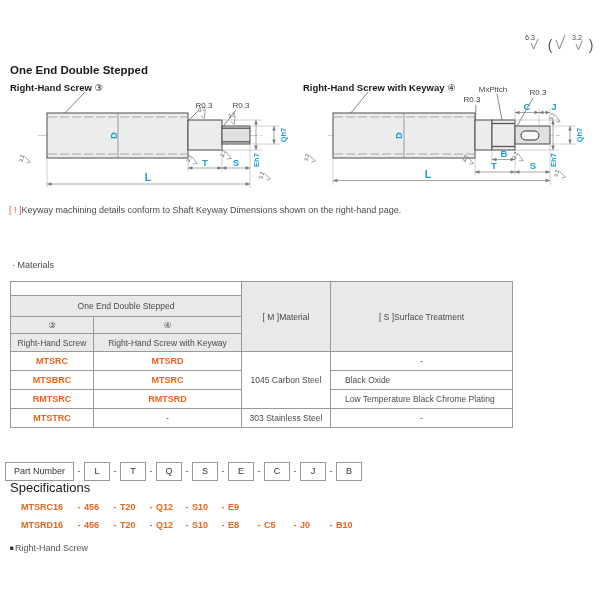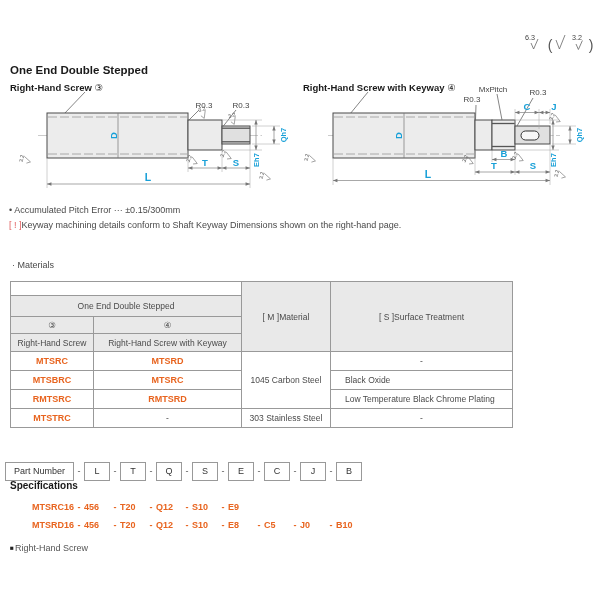--- a/index.html
+++ b/index.html
@@ -43,32 +43,32 @@
   .mat-heading{left:12px;top:260px;font-size:9px;color:#4a4a4a}
   table{position:absolute;left:10px;top:281px;width:502px;border-collapse:collapse;
         table-layout:fixed;font-size:8.5px;color:#4a4a4a}
   td{border:1px solid #999;text-align:center;padding:0 3px;overflow:hidden;white-space:nowrap}
   td.hdr{background:#e9e9e9;font-weight:normal}
   td.blank{background:#fff}
   td.part{color:#e8641f;font-weight:bold;font-size:9px}
   td.sur-left{text-align:left;padding-left:14px}
 
   
-  .spec-heading{left:10px;top:480px;font-size:10px;font-weight:bold;color:#1a1a1a}
+  .spec-heading{left:10px;top:480px;font-size:13px;font-weight:normal;color:#1a1a1a}
   .specrow{left:5px;display:flex;align-items:center}
   .boxesrow{top:461px;height:20px}
   .exrow{height:13px;font-size:9px;font-weight:bold;color:#e8641f}
   .ex1{top:500px}.ex2{top:518px}
   .box{box-sizing:border-box;width:26px;height:19px;border:1px solid #999;background:#fff;
        display:flex;align-items:center;justify-content:center;font-size:9px;color:#333}
   .pnbox{width:69px}
   .sep{width:10px;text-align:center;color:#555;font-size:9px}
   .exrow .sep{color:#e8641f}
   .cell{width:26px;}
-  .pncell{box-sizing:border-box;width:69px;text-align:right;padding-left:5px}
+  .pncell{box-sizing:border-box;width:69px;text-align:center;padding-left:5px}
 
   
   .footer{left:10px;top:543px;font-size:9px;color:#555}
   .sq{font-size:6.5px;vertical-align:1px;margin-right:1px;color:#222}
 </style>
 </head>
 <body>
 
 <svg class="abs" style="left:520px;top:30px" width="78" height="32" viewBox="0 0 78 32">
   <text class="sfn" x="10" y="10">6.3</text>
@@ -238,21 +238,20 @@
     <line class="ext" x1="216" y1="70" x2="259" y2="70"></line>
   <line class="dim" x1="253" y1="40" x2="253" y2="70" marker-start="url(#arw2)" marker-end="url(#arw2)"></line>
   <text class="fitlbl" x="253" y="82.5" transform="rotate(-90 253 80)">Eh7</text>
   <line class="ext" x1="252" y1="46" x2="276" y2="46"></line>
     <line class="ext" x1="252" y1="64" x2="276" y2="64"></line>
   <line class="dim" x1="270" y1="46" x2="270" y2="64" marker-start="url(#arw2)" marker-end="url(#arw2)"></line>
   <text class="fitlbl" x="279" y="57.5" transform="rotate(-90 279 55)">Qh7</text>
 </svg>
 
 <div class="abs notes">
-  <div>• Accumulated Pitch Error ··· ±0.15/300mm</div>
   <div><span class="alert">[ ! ]</span><span>Keyway machining details conform to Shaft Keyway Dimensions shown on the right-hand page.</span></div>
 </div>
 
 <div class="abs mat-heading">· Materials</div>
 <table>
   <colgroup>
       <col style="width:83px">
       <col style="width:148px">
       <col style="width:89px">
       <col style="width:182px">

